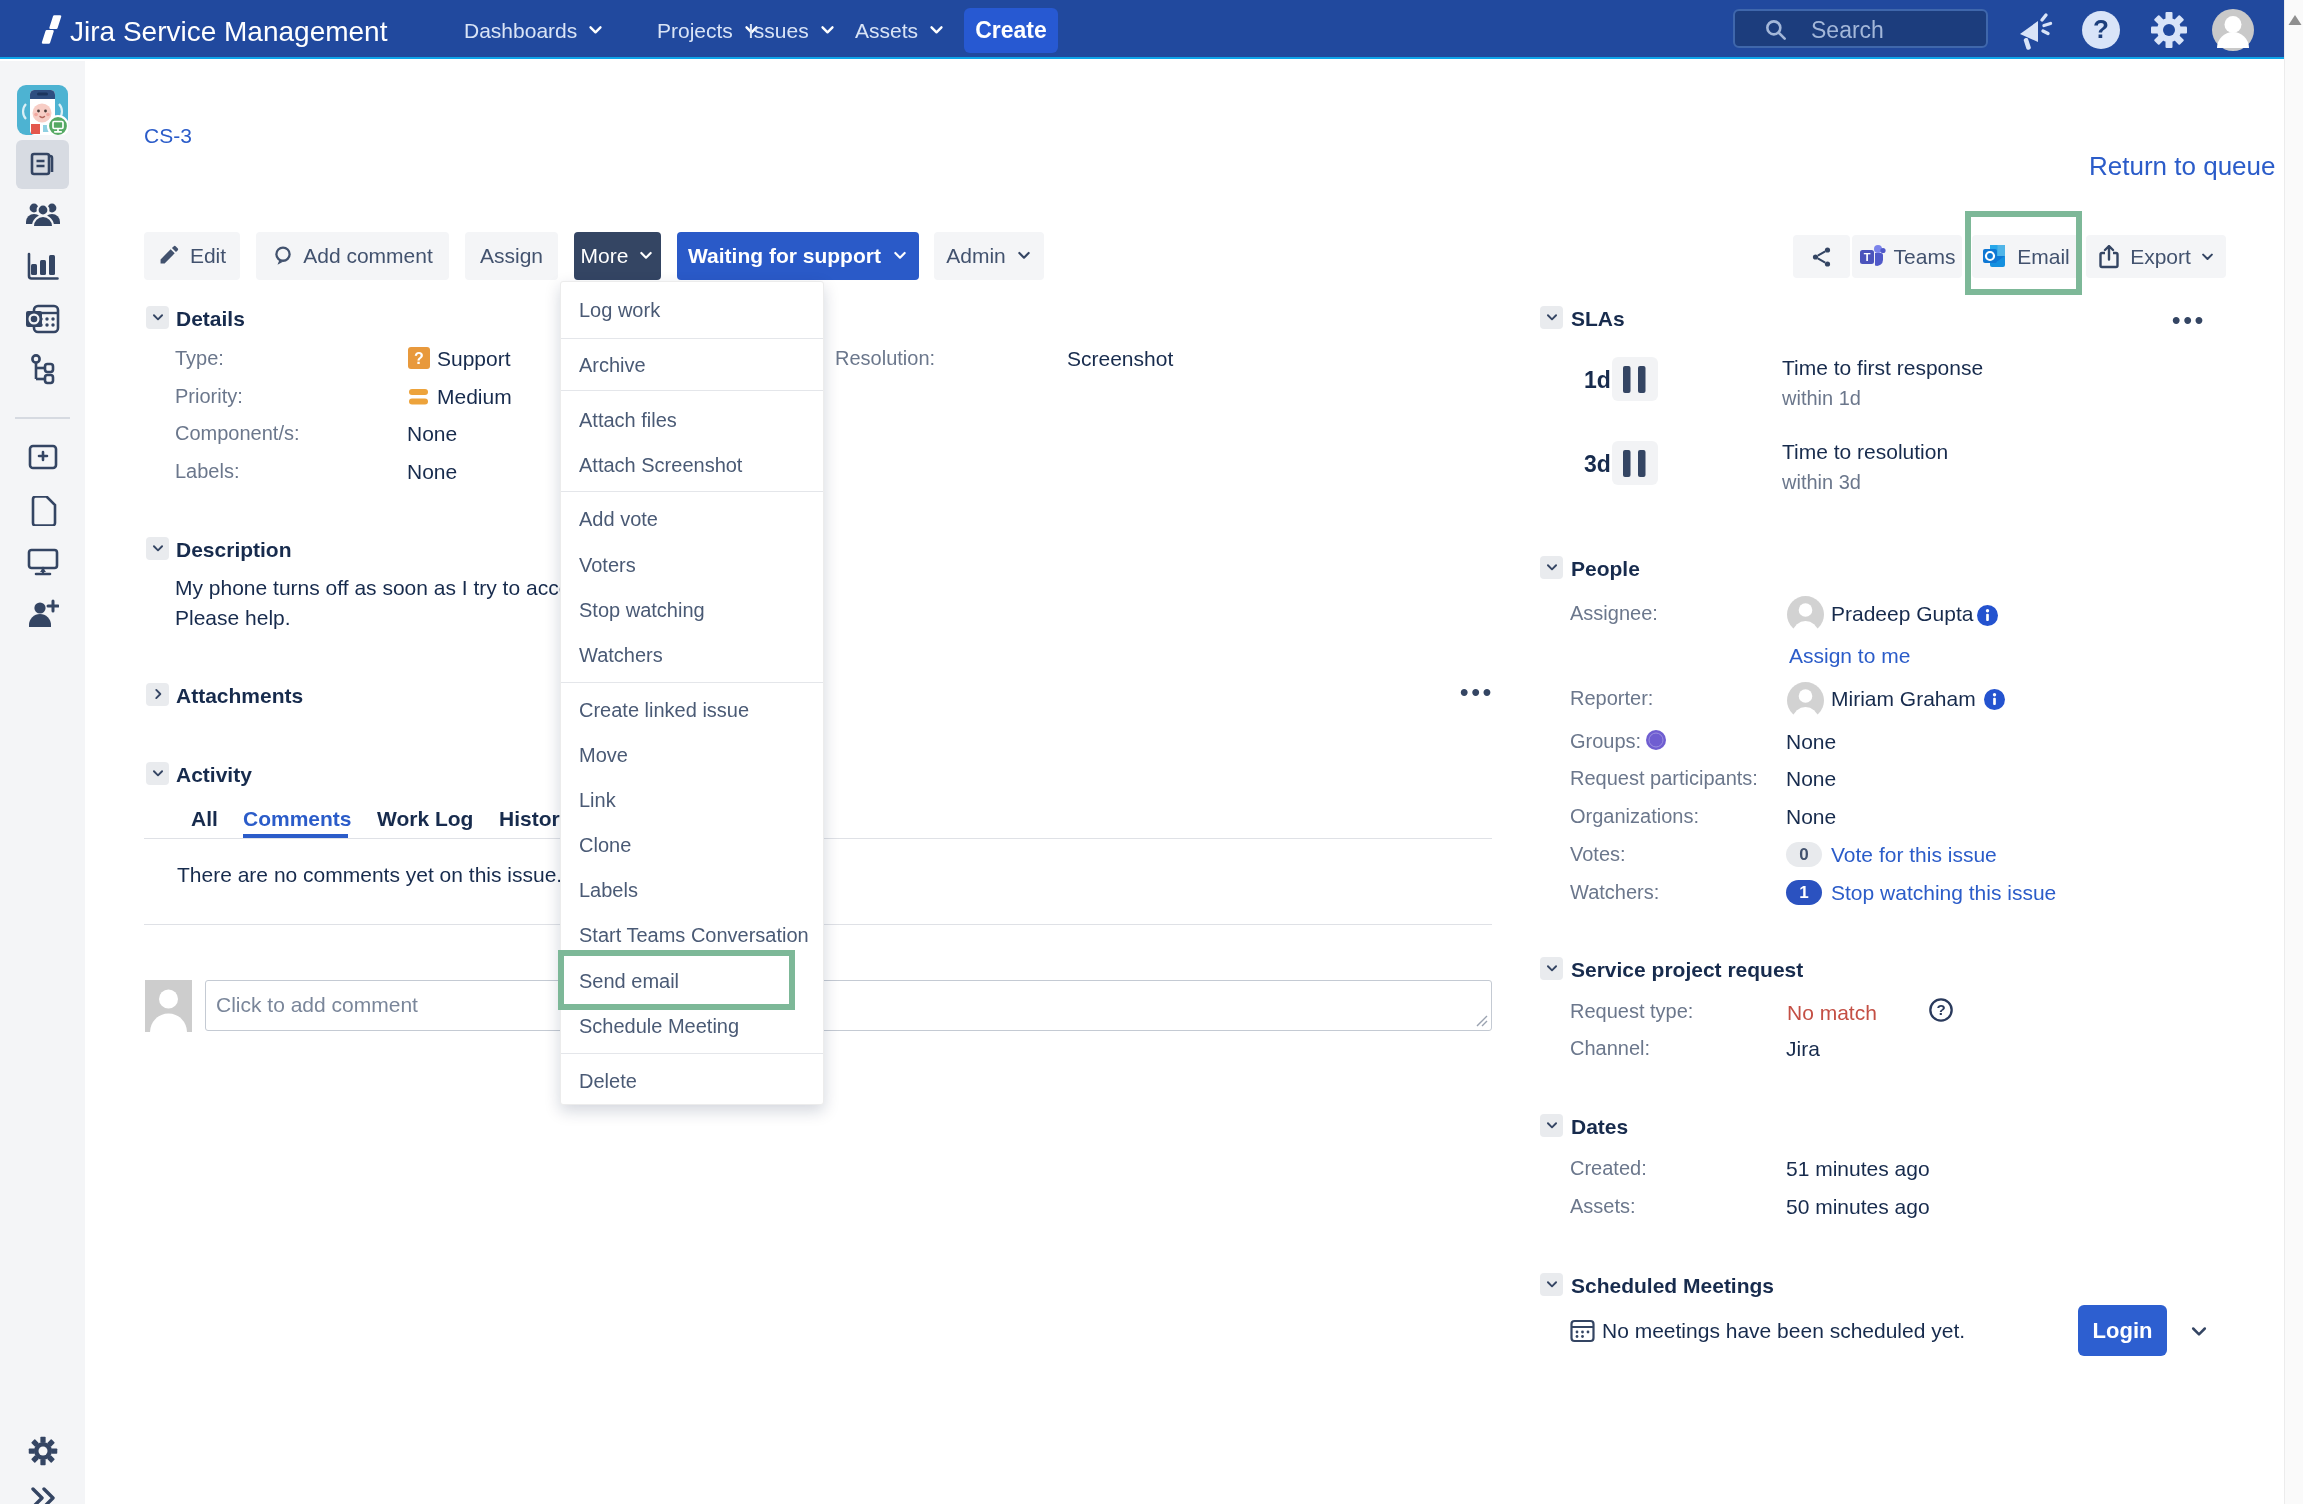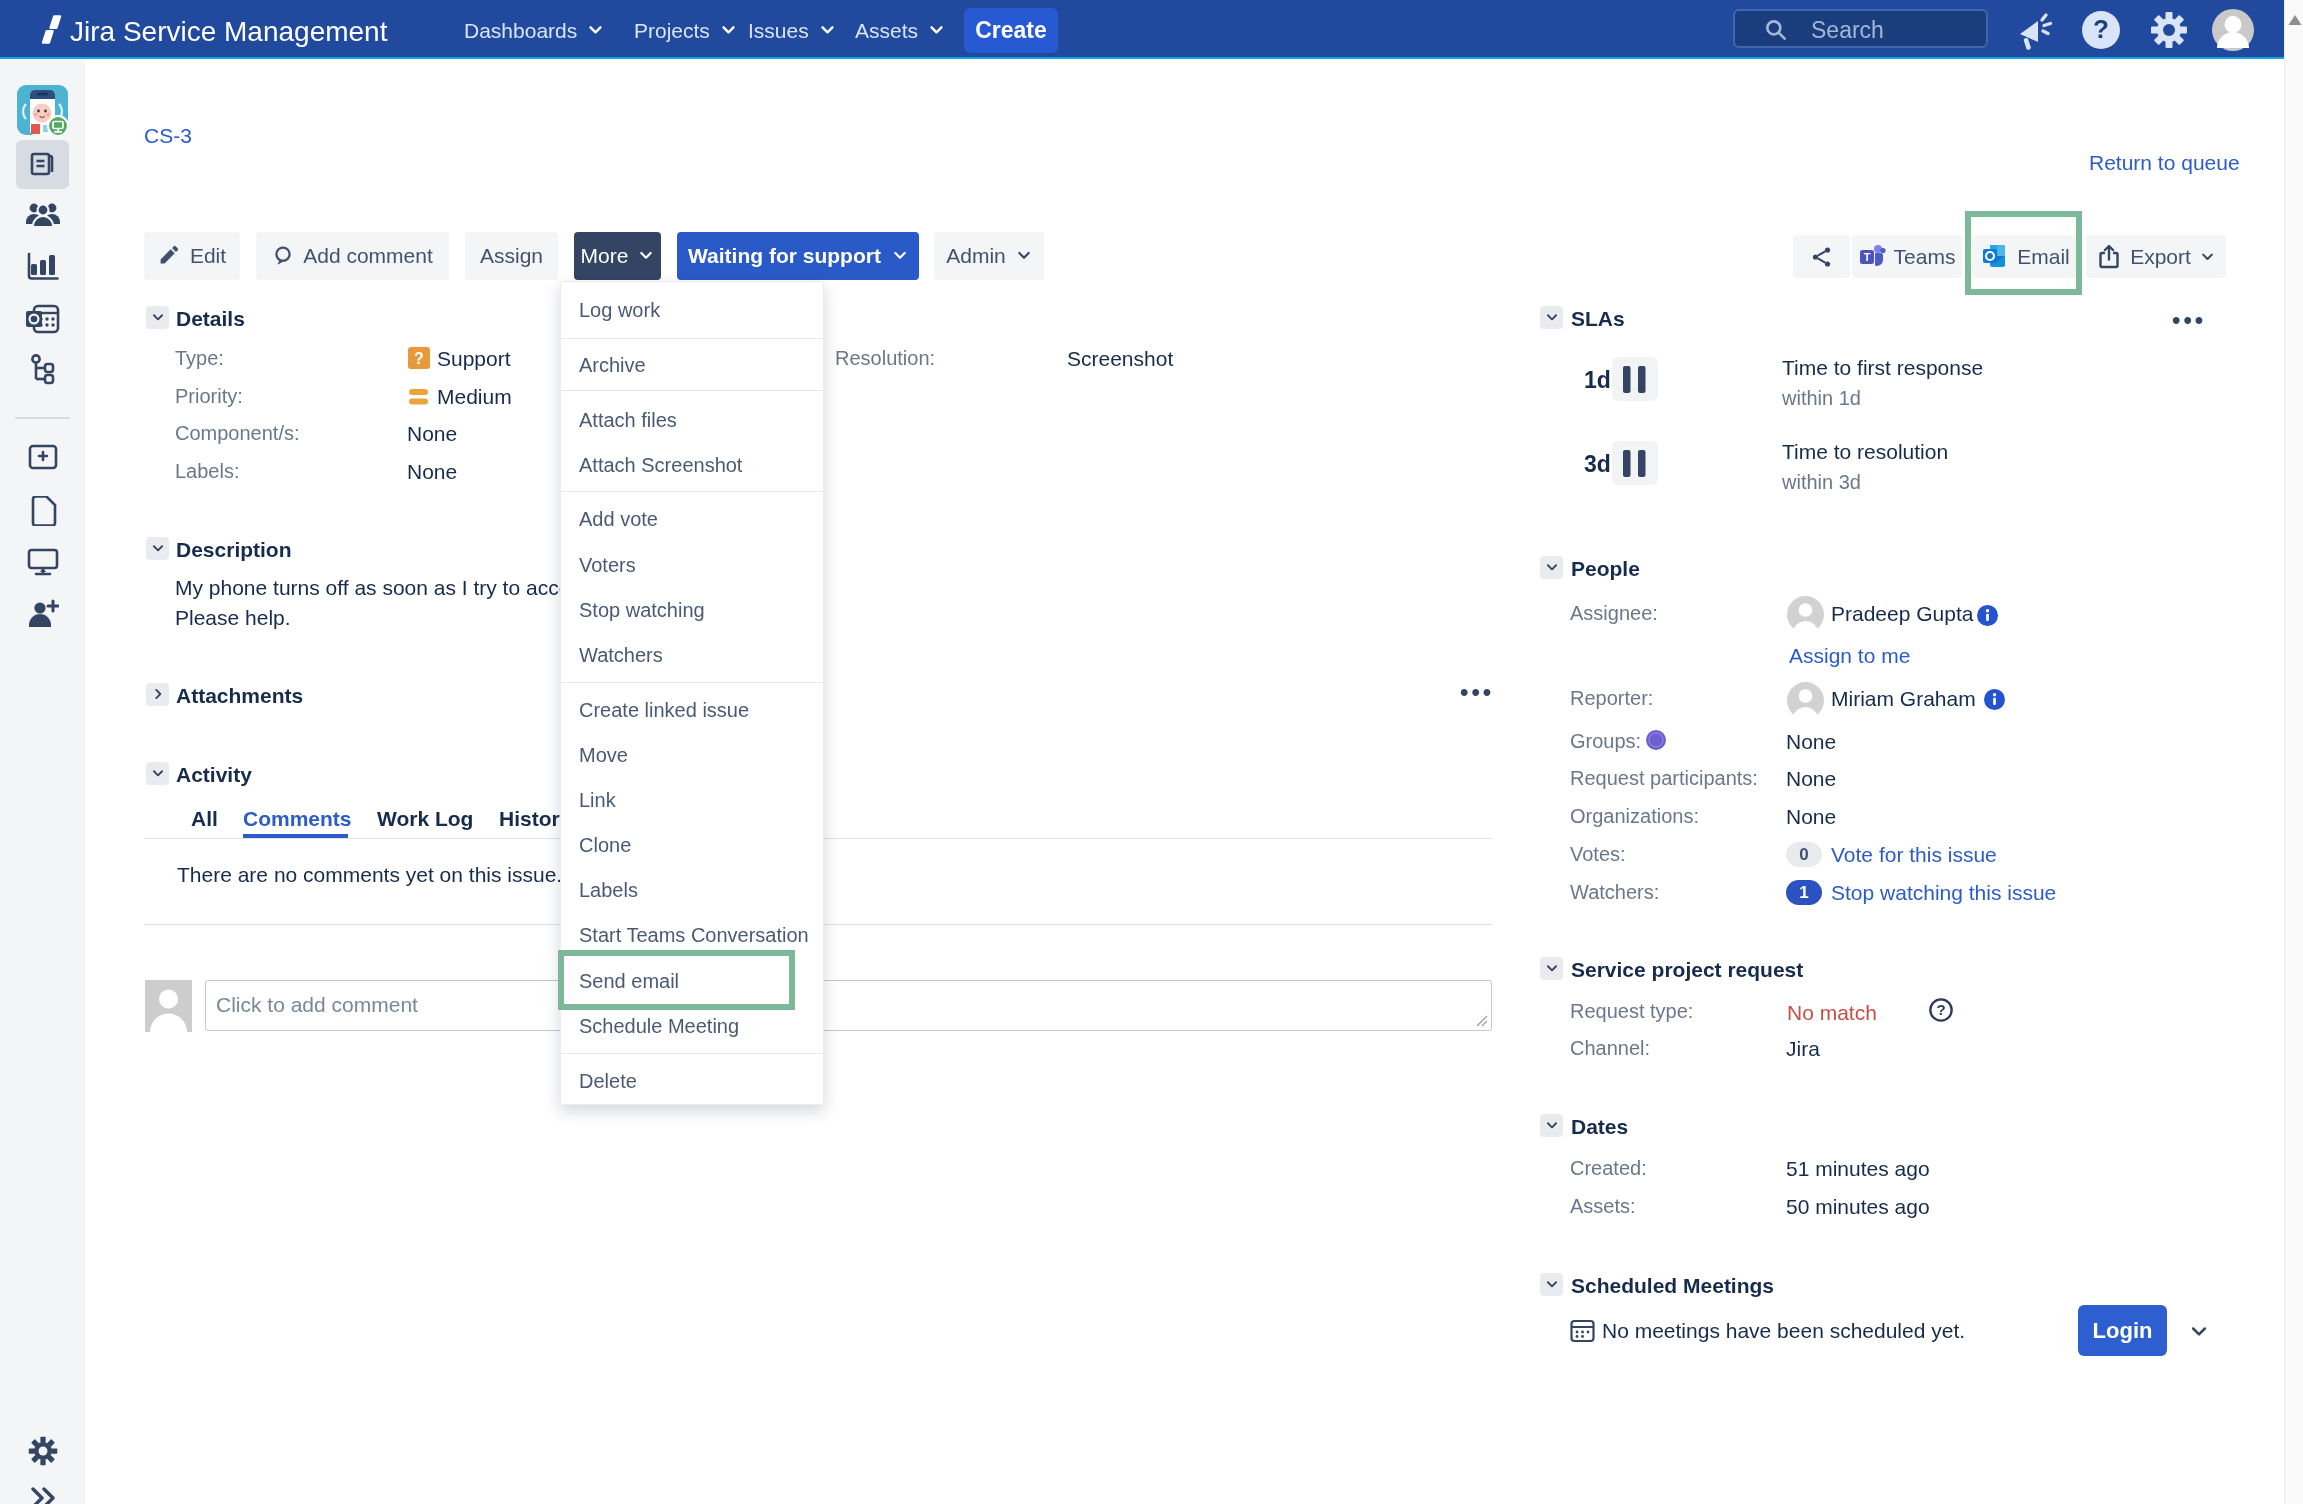--- a/index.html
+++ b/index.html
@@ -29,21 +29,21 @@
 .sechead { position:absolute; font-size:21px; font-weight:700; color:#172b4d; }
 .glabel { position:absolute; font-size:20px; color:#6b778c; }
 .gvalue { position:absolute; font-size:21px; color:#172b4d; }
 .bluelink { color:#2b5cc9; }
 .btn { position:absolute; height:43px; background:#f4f5f7; border-radius:4px; color:#42526e; font-size:21px; line-height:43px; text-align:center; }
 .dots3 { position:absolute; letter-spacing:3px; color:#344563; font-weight:700; font-size:22px; }
 
 
 #cs3 { position:absolute; left:144px; top:124px; font-size:21px; color:#2b5cc9;text-align:right; }
 #title { position:absolute; left:143px; top:156px; font-size:34px; font-weight:700; color:#172b4d; letter-spacing:-0.5px; }
-#returnq { position:absolute; left:2089px; top:151px; font-size:21px; color:#2b5cc9; }
+#returnq { position:absolute; left:2089px; top:151px; font-size:26px; color:#2b5cc9; }
 
 
 #menu { position:absolute; left:560px; top:281px; width:264px; height:824px; background:#fff; border:1px solid #ececec; border-radius:3px; box-shadow:0 6px 16px rgba(9,30,66,.18); z-index:30; }
 .mi { position:absolute; left:18px; font-size:20px; color:#4a5a75; }
 .msep { position:absolute; left:0; width:100%; height:1px; background:#e4e6ea; }
 
 .greenbox { position:absolute; border:5px solid #7db898; z-index:40; }
 
 
 #cmt { position:absolute; left:205px; top:980px; width:1287px; height:51px; border:1px solid #c4cad3; border-radius:3px; background:#fff; }
@@ -55,21 +55,21 @@
 
   <div id="hdr">
     <svg class="abs" style="left:41px;top:15px" width="21" height="29" viewBox="0 0 21 29">
       <path d="M13.4 0.3 L19.2 0.3 a1.1 1.1 0 0 1 1 1.5 L16.6 13 a1.4 1.4 0 0 1 -1.3 1 L9.4 14 a1.1 1.1 0 0 1 -1 -1.5 L12 1.3 a1.4 1.4 0 0 1 1.4 -1 Z" fill="#ffffff"></path>
       <path d="M11.7 15 a1.1 1.1 0 0 1 1 1.5 L9.1 27.7 a1.4 1.4 0 0 1 -1.3 1 L1.9 28.7 a1.1 1.1 0 0 1 -1 -1.5 L4.5 16 a1.4 1.4 0 0 1 1.3 -1 Z" fill="#ffffff"></path>
     </svg>
     <div class="brand">Jira Service Management</div>
     <div class="navitem" style="left:464px">Dashboards<span class="wchev"><svg width="17" height="17" viewBox="0 0 24 24">
             <path d="M5 9l7 7 7-7" stroke="#fff" stroke-width="3.4" fill="none" stroke-linecap="round" stroke-linejoin="round"></path>
           </svg></span></div>
-    <div class="navitem" style="left:634px">Projects<span class="wchev"><svg width="17" height="17" viewBox="0 0 24 24">
+    <div class="navitem" style="left:657px">Projects<span class="wchev"><svg width="17" height="17" viewBox="0 0 24 24">
             <path d="M5 9l7 7 7-7" stroke="#fff" stroke-width="3.4" fill="none" stroke-linecap="round" stroke-linejoin="round"></path>
           </svg></span></div>
     <div class="navitem" style="left:748px">Issues<span class="wchev"><svg width="17" height="17" viewBox="0 0 24 24">
             <path d="M5 9l7 7 7-7" stroke="#fff" stroke-width="3.4" fill="none" stroke-linecap="round" stroke-linejoin="round"></path>
           </svg></span></div>
     <div class="navitem" style="left:855px">Assets<span class="wchev"><svg width="17" height="17" viewBox="0 0 24 24">
             <path d="M5 9l7 7 7-7" stroke="#fff" stroke-width="3.4" fill="none" stroke-linecap="round" stroke-linejoin="round"></path>
           </svg></span></div>
     <div id="createbtn">Create</div>
     <div id="searchbox">

